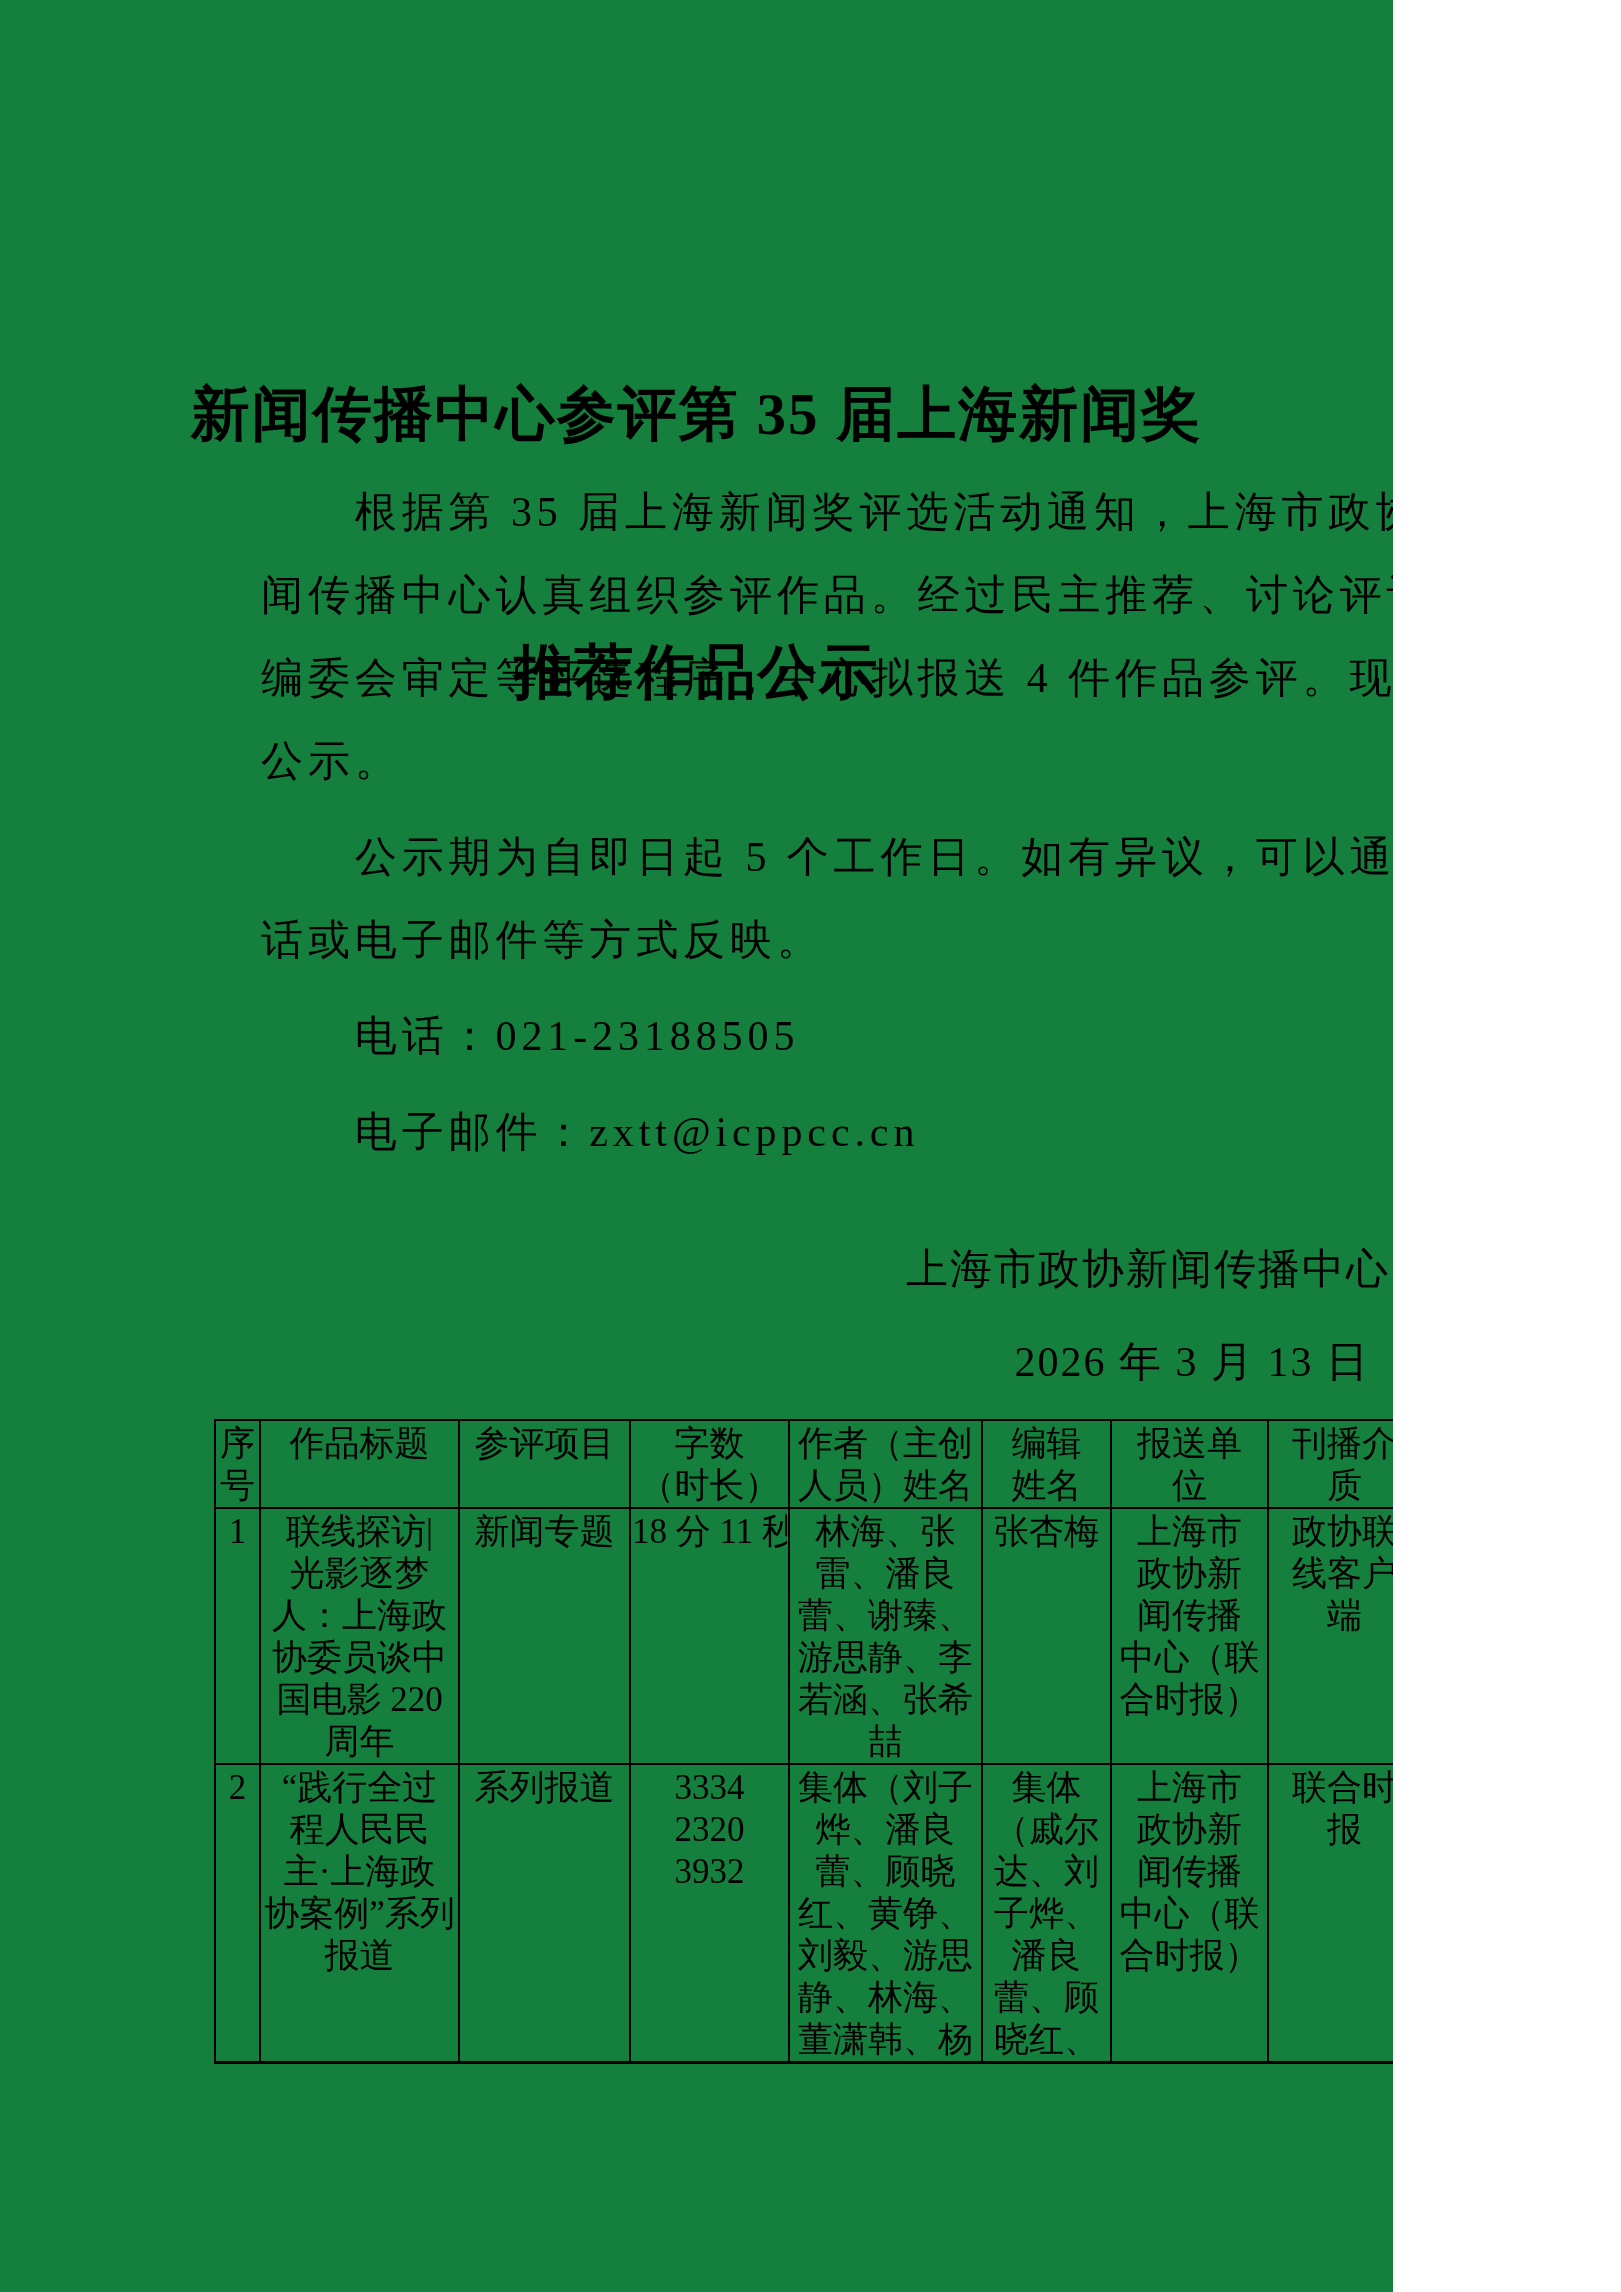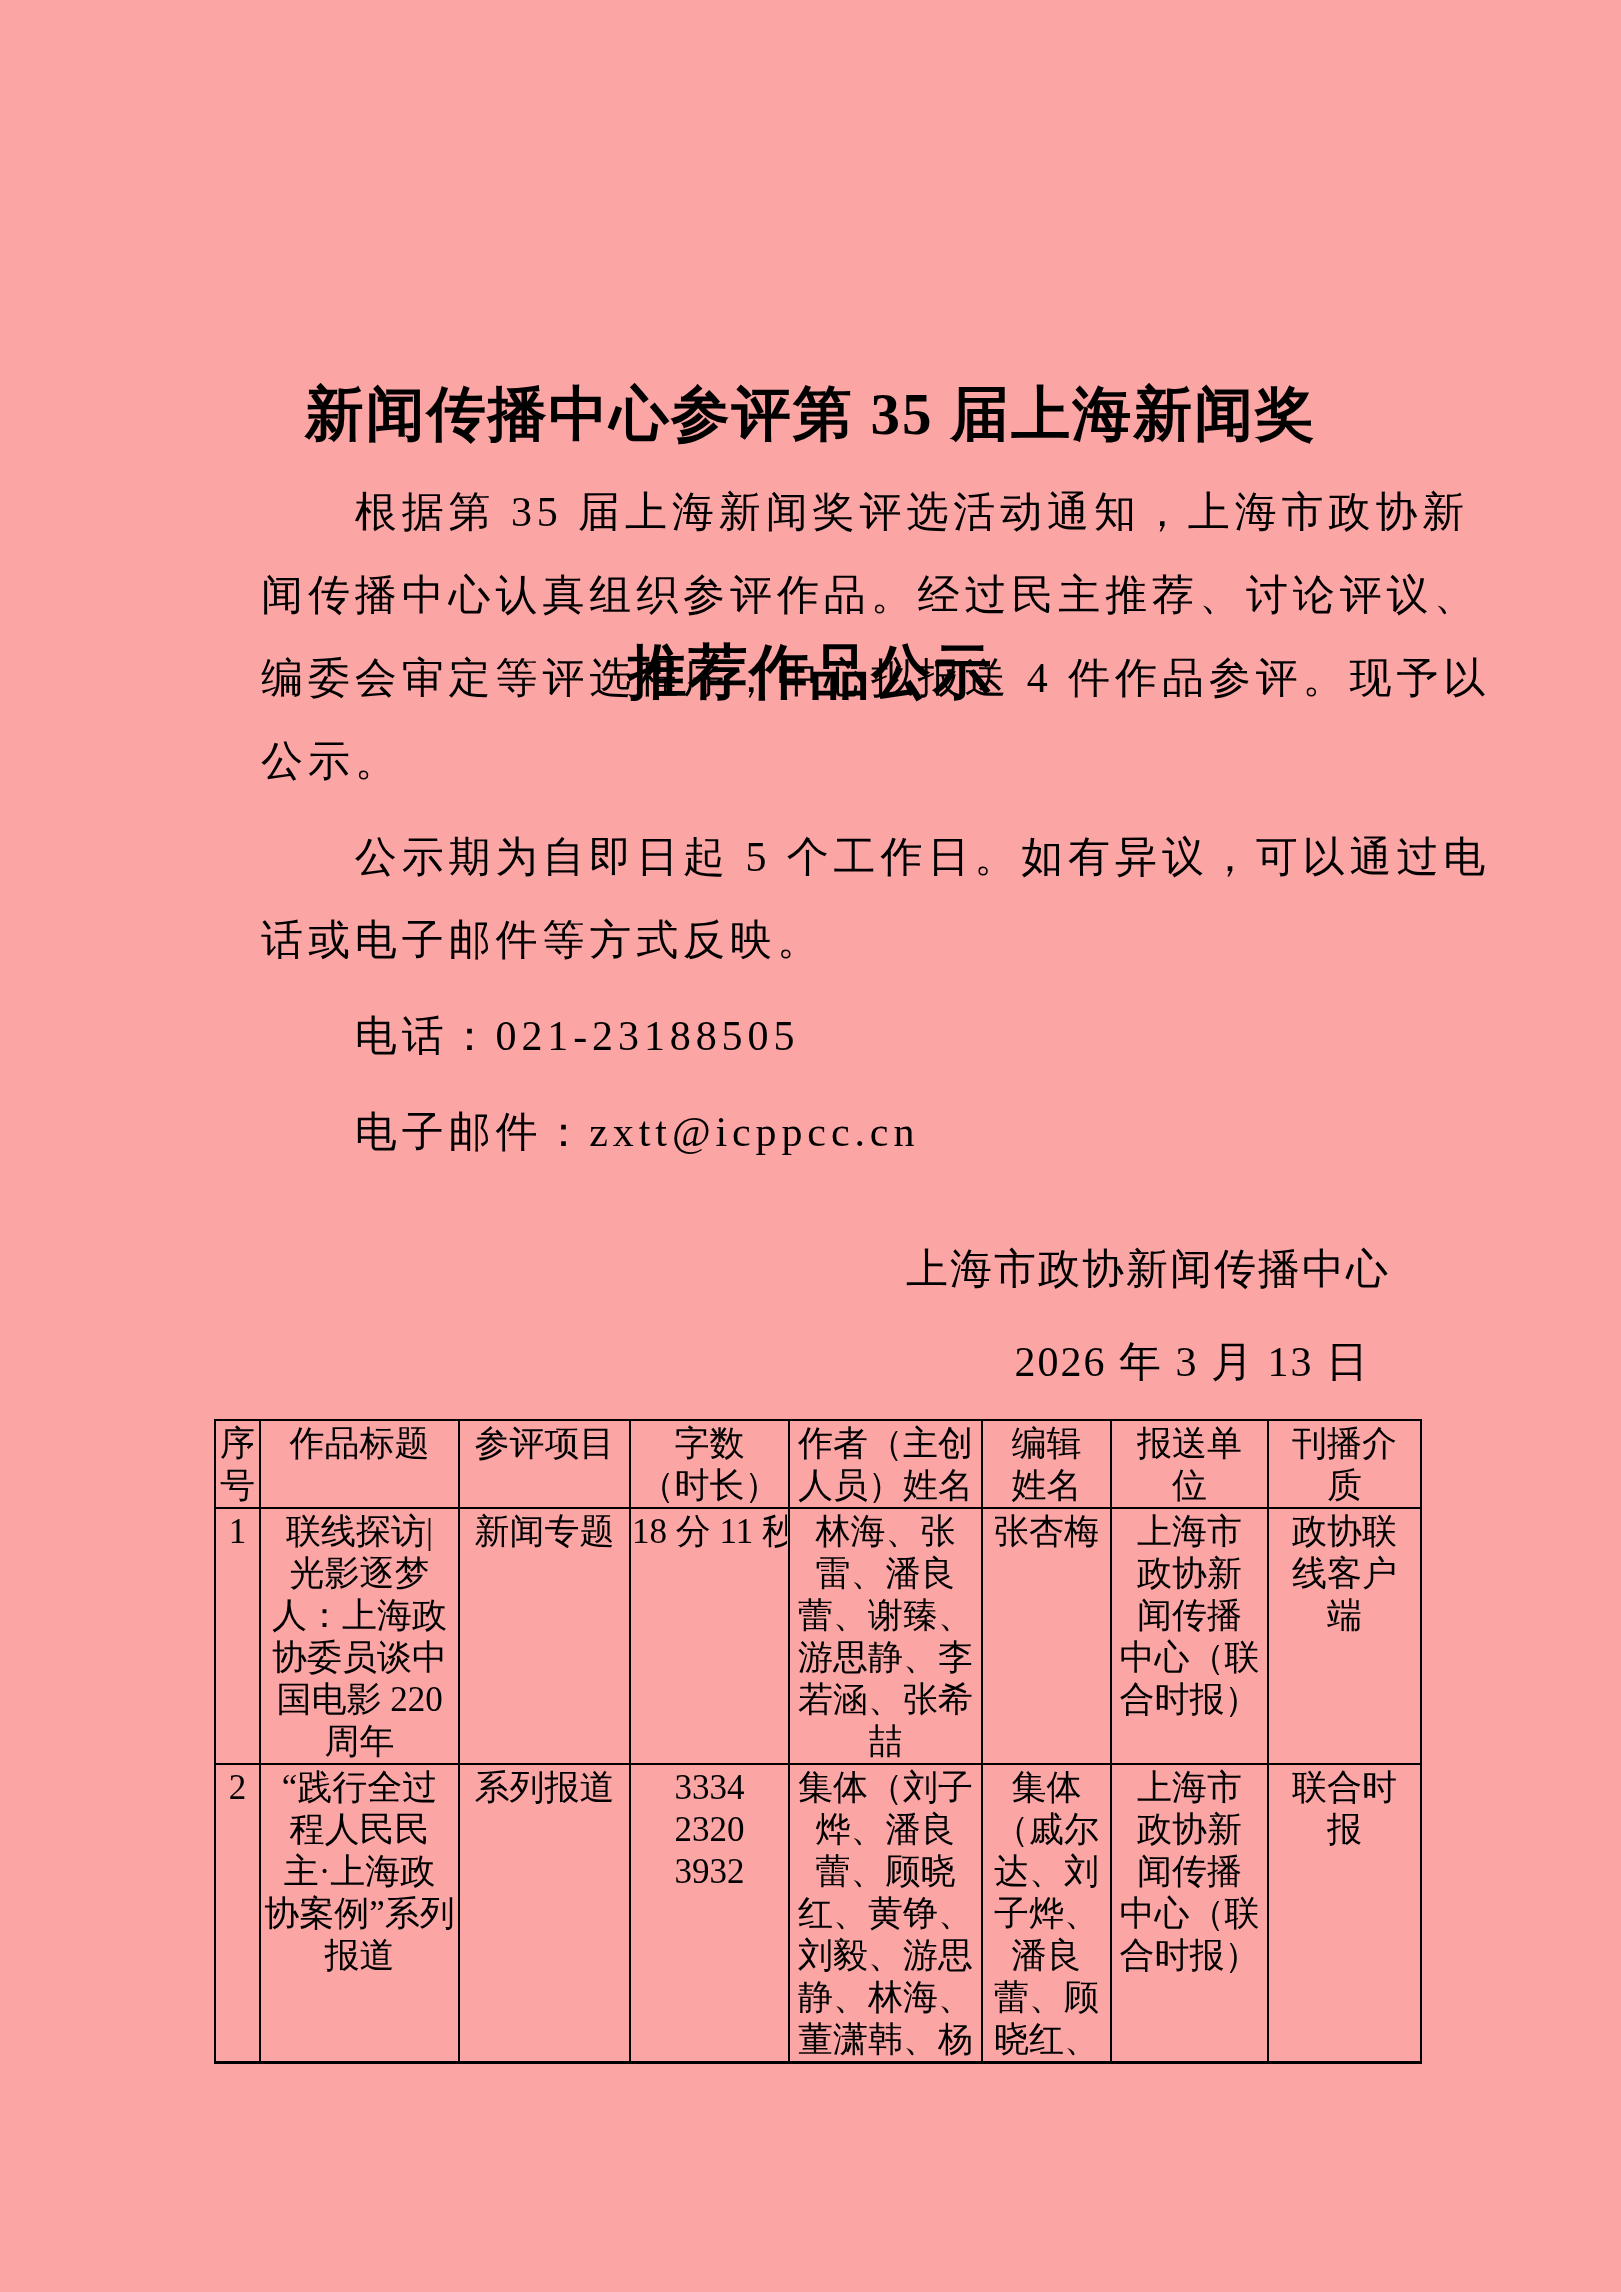--- a/index.html
+++ b/index.html
@@ -2,23 +2,23 @@
 <html><head>
 <meta charset="utf-8">
 <style>
   html, body {
     margin: 0;
     padding: 0;
     background: #ffffff;
   }
   .page {
     position: relative;
-    width: 1621px;
+    width: 1393px;
     height: 2293px;
-    background: #fca5a5;
+    background: #15803d;
     color: #000000;
     font-family: "Liberation Serif", "DejaVu Serif", serif;
     overflow: hidden;
   }
   .title {
     position: absolute;
     top: 199px;
     left: 0;
     width: 100%;
     text-align: center;

